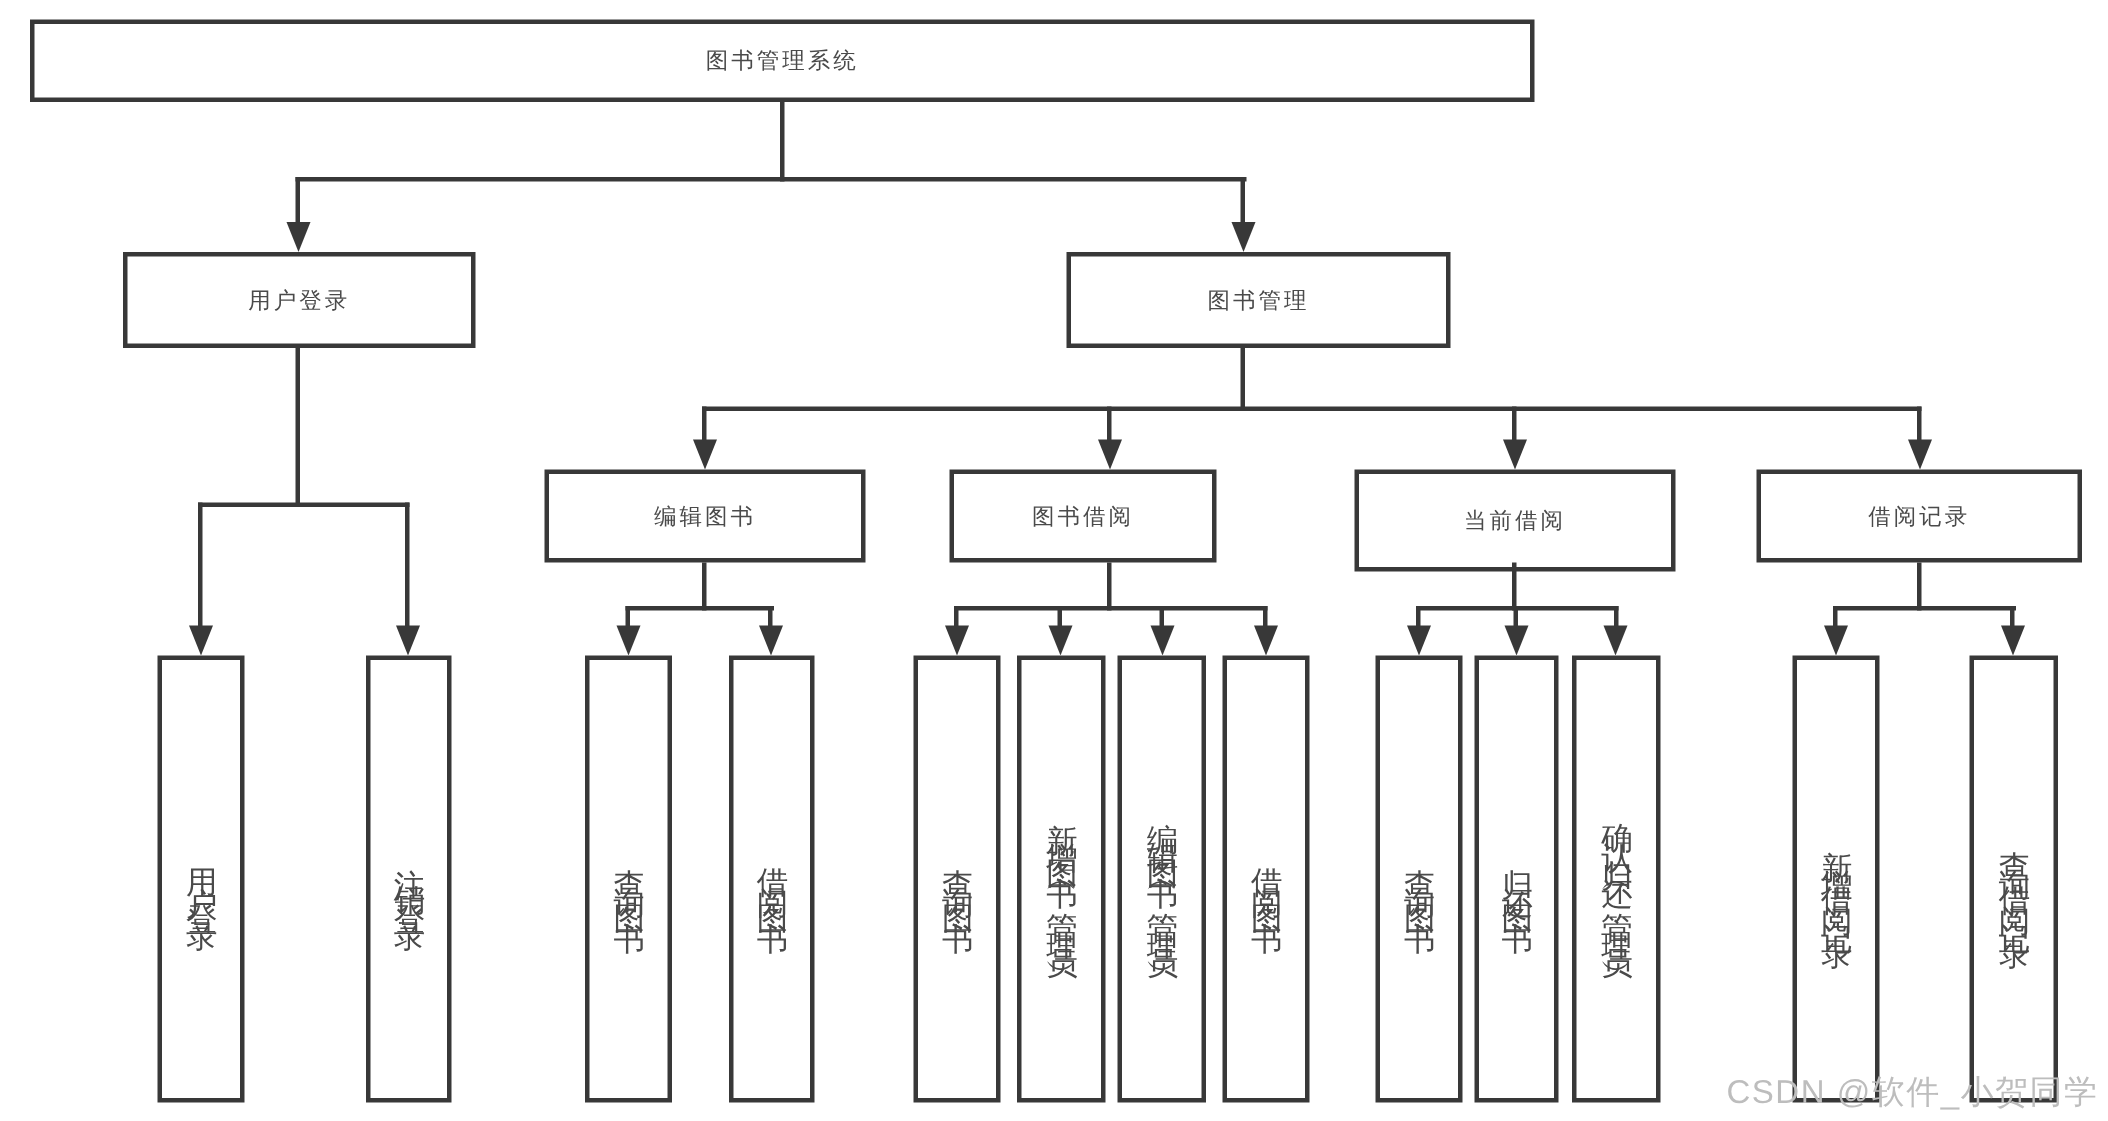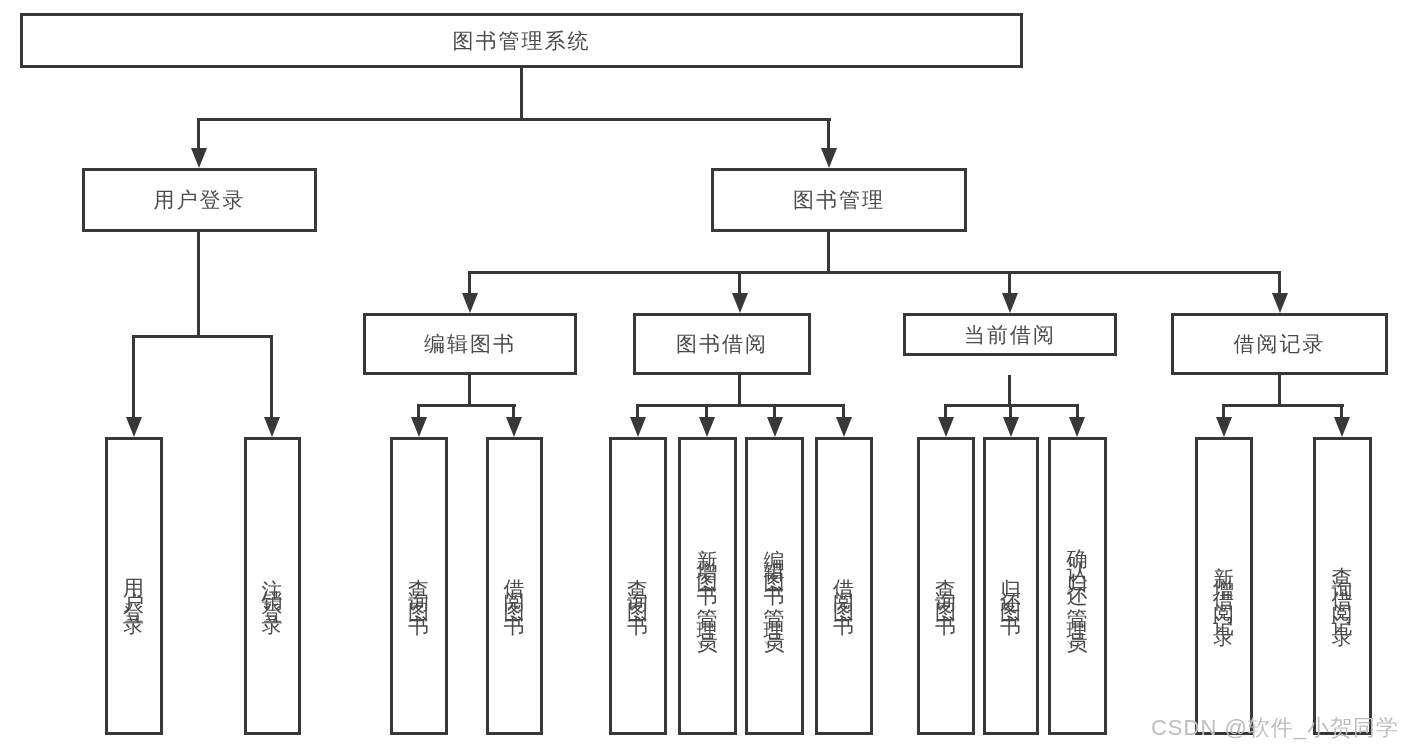--- a/index.html
+++ b/index.html
@@ -5,21 +5,21 @@
   html,body{margin:0;padding:0;background:#ffffff;}
   .canvas{
     position:relative;width:1405px;height:747px;background:#ffffff;
     font-family:"Liberation Sans",sans-serif;overflow:hidden;
   }
   .box{
     position:absolute;box-sizing:border-box;border:3px solid #383838;background:#ffffff;
     display:flex;align-items:center;justify-content:center;
   }
   .hlabel{
-    font-size:21px;color:#4a4a4a;letter-spacing:2px;white-space:nowrap;
+    font-size:15px;color:#4a4a4a;letter-spacing:2px;white-space:nowrap;
   }
   .vlabel{
     writing-mode:vertical-rl;text-orientation:mixed;
     font-size:21px;color:#4a4a4a;letter-spacing:12px;line-height:1;white-space:nowrap;
   }
   .vl{position:absolute;width:3px;background:#383838;}
   .hl{position:absolute;height:3px;background:#383838;}
   .ah{
     position:absolute;width:0;height:0;
     border-left:8px solid transparent;border-right:8px solid transparent;
@@ -70,21 +70,21 @@
   <div class="ah" style="left:1002px;top:293px;"></div>
   <div class="vl" style="left:1278px;top:271px;height:25px;"></div>
   <div class="ah" style="left:1272px;top:293px;"></div>
 
   <div class="box" style="left:363px;top:313px;width:214px;height:62px;">
     <span class="hlabel">编辑图书</span>
   </div>
   <div class="box" style="left:633px;top:313px;width:178px;height:62px;">
     <span class="hlabel">图书借阅</span>
   </div>
-  <div class="box" style="left:903px;top:313px;width:214px;height:43px;">
+  <div class="box" style="left:903px;top:313px;width:214px;height:68px;">
     <span class="hlabel">当前借阅</span>
   </div>
   <div class="box" style="left:1171px;top:313px;width:217px;height:62px;">
     <span class="hlabel">借阅记录</span>
   </div>
 
   <div class="vl" style="left:468px;top:375px;height:32px;"></div>
   <div class="hl" style="left:417px;top:404px;width:99px;"></div>
   <div class="vl" style="left:417px;top:404px;height:16px;"></div>
   <div class="ah" style="left:411px;top:417px;"></div>

